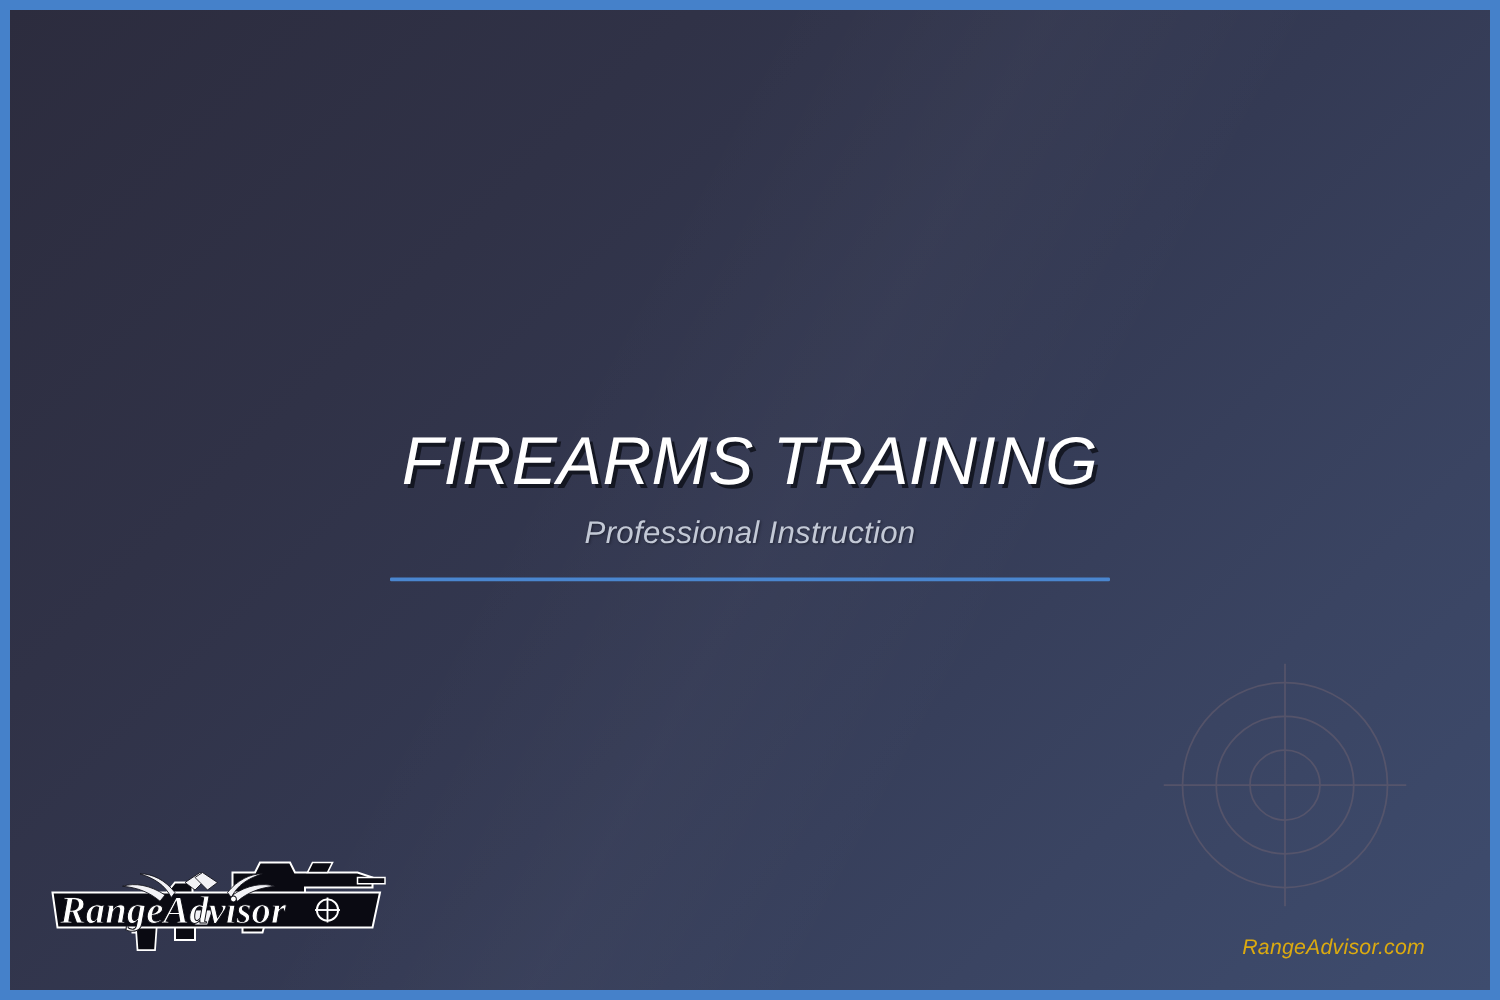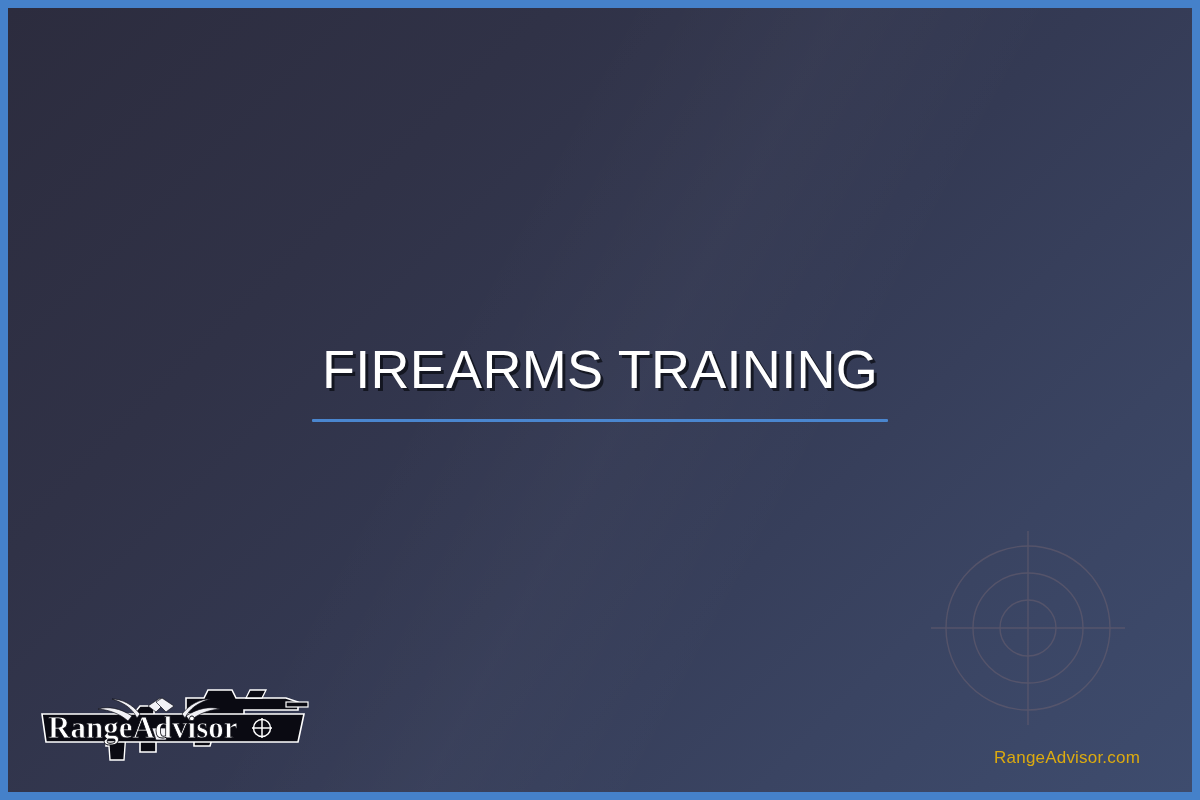--- a/index.html
+++ b/index.html
@@ -8,20 +8,21 @@
     background: #1a1c28;
   }
   .slide {
     position: relative;
     width: 1200px;
     height: 800px;
     box-sizing: border-box;
     border: 8px solid #4581ca;
     overflow: hidden;
     font-family: "Liberation Sans", sans-serif;
+    font-style: italic;
   }
   .slide-bg {
     position: absolute;
     inset: 0;
     background: linear-gradient(135deg, #2c2c3e 0%, #303247 28%, #343a54 55%, #3a4462 78%, #3e4c6e 100%);
   }
   .bg-sheen {
     position: absolute;
     inset: 0;
     background: linear-gradient(118deg, rgba(255,255,255,0.000) 38%, rgba(255,255,255,0.022) 52%, rgba(255,255,255,0.000) 66%);
@@ -104,20 +105,21 @@
       <circle cx="100" cy="100" r="82"></circle>
       <circle cx="100" cy="100" r="55"></circle>
       <circle cx="100" cy="100" r="28"></circle>
       <line x1="100" y1="3" x2="100" y2="197"></line>
       <line x1="3" y1="100" x2="197" y2="100"></line>
     </g>
   </svg>
 
   <div class="title-block">
     <h1 class="slide-title">FIREARMS TRAINING</h1>
+    <p class="slide-subtitle">Professional Instruction</p>
     <div class="accent-rule"></div>
   </div>
 
   <svg class="logo" viewBox="0 0 280 92">
     <g>
 
       <path d="M18 40 L96 40 L104 30 L118 30 L118 40 L150 40 L150 22 L168 22
                L172 14 L196 14 L200 22 L250 22 L262 26 L262 34 L208 34 L208 44
                L196 44 L196 56 L178 56 L174 70 L158 70 L158 56 L120 56 L120 76
                L104 76 L104 56 L86 56 L86 70 L70 70 L70 56 L42 56 L30 52 L18 52 Z" fill="#0a0a12" stroke="#ffffff" stroke-width="1.6"></path>

